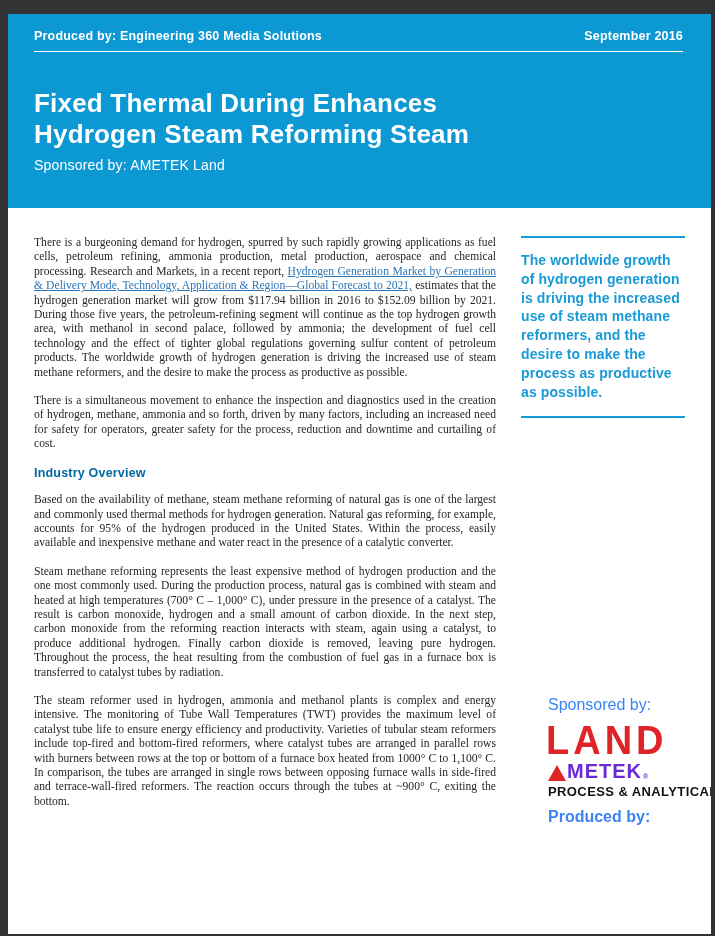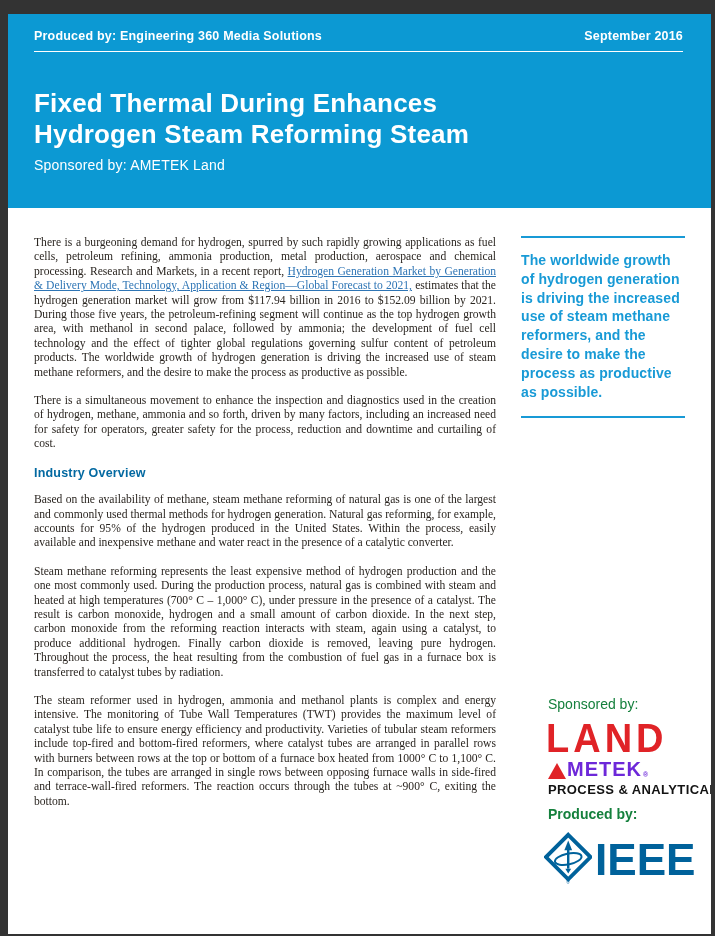--- a/index.html
+++ b/index.html
@@ -30,21 +30,21 @@
   .section-heading{margin:2px 0 13px 0;font-family:"Liberation Sans",sans-serif;
     font-size:12.5px;font-weight:bold;color:#0369a1;letter-spacing:.2px;}
 
   
   .sidebar{width:164px;flex:none;margin-left:25px;}
   .pull-quote{box-sizing:border-box;width:164px;
     border-top:2px solid #189ad6;border-bottom:2px solid #189ad6;
     padding:13px 0 15px 0;
     color:#189ad6;font-size:14px;font-weight:bold;line-height:18.8px;letter-spacing:.1px;}
   .logo-block{margin-top:278px;margin-left:27px;width:150px;}
-  .logo-label{font-size:14px;color:#15803d;margin-bottom:5px;}
+  .logo-label{font-size:16px;color:#3b82f6;margin-bottom:5px;}
   .land-logo{font-size:38px;font-weight:800;color:#e02327;letter-spacing:4px;
     line-height:40px;transform:scaleY(1.05);transform-origin:left top;margin-left:-2px;}
   .ametek-logo{margin-top:2px;display:flex;align-items:flex-end;color:#6d28d9;
     font-weight:bold;font-size:20px;letter-spacing:1px;line-height:20px;}
   .ametek-tri{display:inline-block;width:0;height:0;margin-right:1px;
     border-left:9px solid transparent;border-right:9px solid transparent;
     border-bottom:16px solid #e02327;}
   .ametek-reg{font-size:7px;vertical-align:top;line-height:8px;margin-left:1px;}
   .ametek-tagline{margin-top:3px;font-size:13px;font-weight:bold;color:#131313;letter-spacing:.4px;white-space:nowrap;}
   .produced-label{margin-top:9px;font-weight:bold;}
@@ -92,29 +92,18 @@
 
           <div class="ametek-logo">
             <span class="ametek-tri"></span>
             <span>METEK</span>
             <span class="ametek-reg">®</span>
           </div>
           <div class="ametek-tagline">PROCESS &amp; ANALYTICAL INSTRUMENTS</div>
 
           <div class="logo-label produced-label">Produced by:</div>
 
-          <div class="ieee-logo">
-            <svg width="58" height="62" viewBox="0 0 100 108">
-              <polygon points="50,4 96,50 50,96 4,50" fill="none" stroke="#00629b" stroke-width="8"></polygon>
-              <line x1="50" y1="74" x2="50" y2="32" stroke="#00629b" stroke-width="5"></line>
-              <polygon points="50,16 42,36 58,36" fill="#00629b"></polygon>
-              <polygon points="44,74 56,74 50,84" fill="#00629b"></polygon>
-              <ellipse cx="50" cy="54" rx="28" ry="11" fill="none" stroke="#00629b" stroke-width="4" transform="rotate(-12 50 54)"></ellipse>
-              <text x="46" y="106" font-size="10" fill="#00629b" font-family="Liberation Sans, sans-serif">®</text>
-            </svg>
-            <span class="ieee-text">IEEE</span>
-          </div>
         </div>
       </aside>
 
     </div>
   </div>
 </div>
 
 </body></html>

